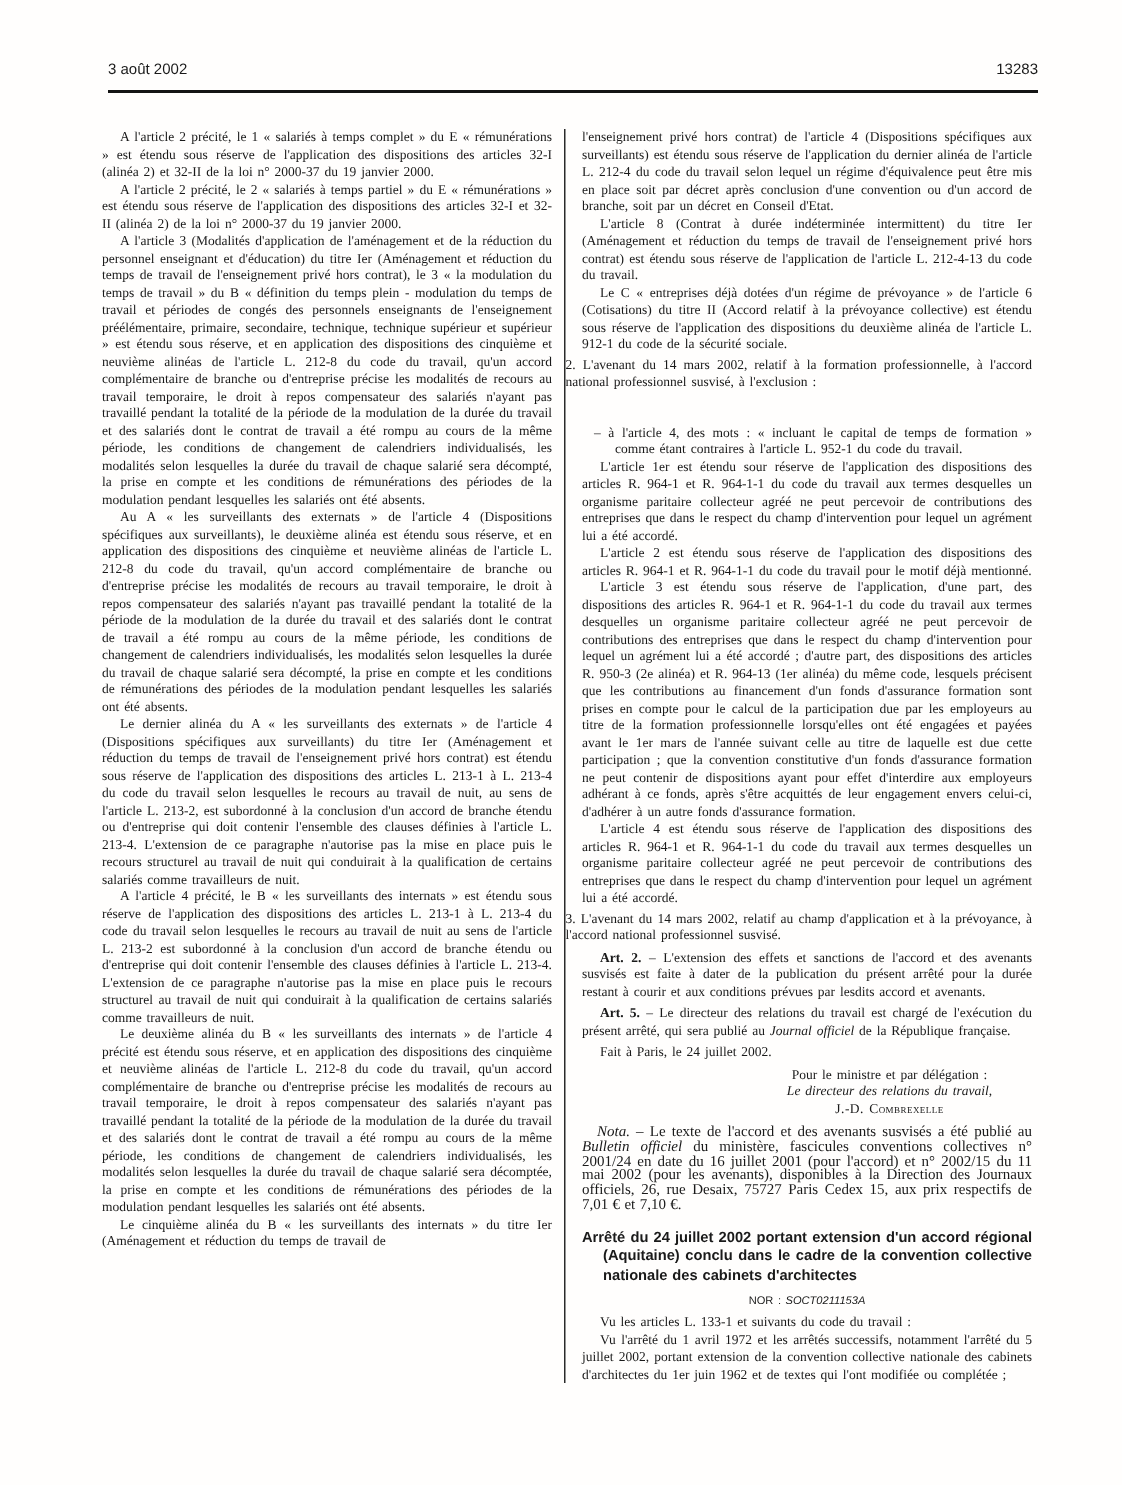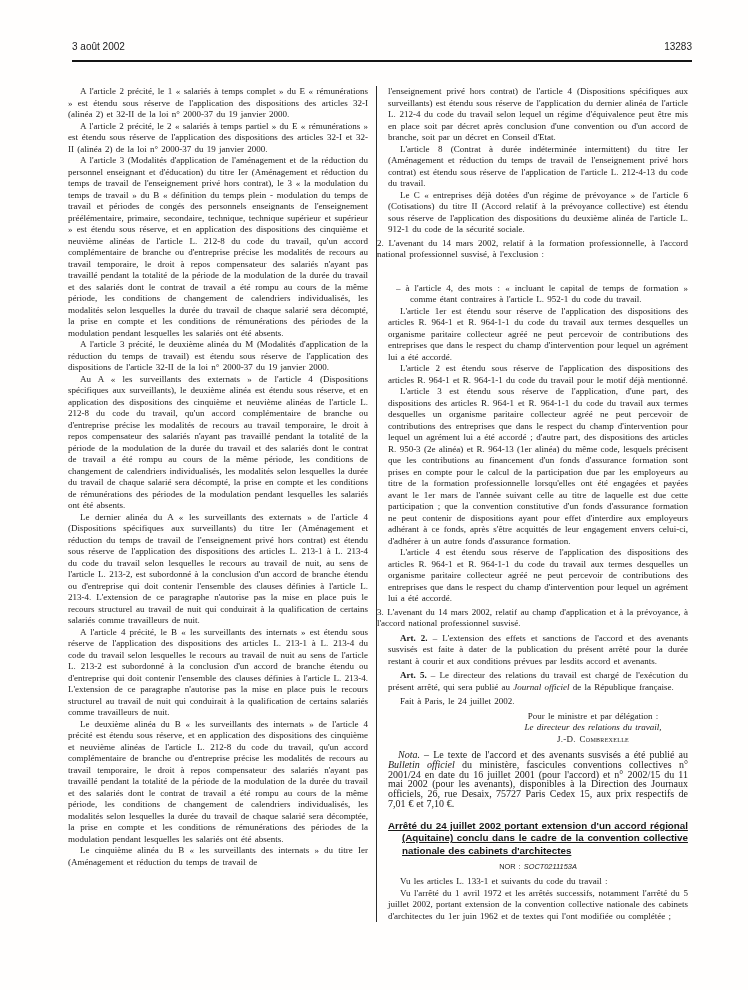--- a/index.html
+++ b/index.html
@@ -23,21 +23,21 @@
   p.art{margin-top:3px;}
   p.fait{margin-top:3px;}
   .b{font-weight:bold;}
   .i{font-style:italic;}
   .sc{font-variant:small-caps;letter-spacing:.3px;}
   .sig{margin-top:3px;padding-left:110px;text-align:center;}
   .sig div{line-height:11.5px;}
   .nota{margin-top:5px;font-size:10px;line-height:9.8px;text-indent:10px;word-spacing:.4px;}
   .heading{margin-top:11px;font-family:"Liberation Sans",sans-serif;font-weight:bold;
            font-size:9.8px;line-height:12.6px;padding-left:14px;text-indent:-14px;
-           text-align:justify;word-spacing:.5px;text-decoration:underline;}
+           text-align:justify;word-spacing:.5px;}
   .nor{margin-top:3px;margin-bottom:4px;text-align:center;text-indent:0;
        font-family:"Liberation Sans",sans-serif;font-size:7.4px;}
   .nor .i{font-weight:400;}
 </style>
 </head>
 <body>
 
 <div class="page">
 
   <div class="header">
@@ -45,21 +45,20 @@
     <span>13283</span>
   </div>
   <div class="header-rule"></div>
 
   <div class="bodywrap">
 
     <div class="col col-left">
       <p>A l'article 2 précité, le 1 « salariés à temps complet » du E « rémunérations » est étendu sous réserve de l'application des dispositions des articles 32-I (alinéa 2) et 32-II de la loi n° 2000-37 du 19 janvier 2000.</p>
       <p>A l'article 2 précité, le 2 « salariés à temps partiel » du E « rémunérations » est étendu sous réserve de l'application des dispositions des articles 32-I et 32-II (alinéa 2) de la loi n° 2000-37 du 19 janvier 2000.</p>
       <p>A l'article 3 (Modalités d'application de l'aménagement et de la réduction du personnel enseignant et d'éducation) du titre Ier (Aménagement et réduction du temps de travail de l'enseignement privé hors contrat), le 3 « la modulation du temps de travail » du B « définition du temps plein - modulation du temps de travail et périodes de congés des personnels enseignants de l'enseignement préélémentaire, primaire, secondaire, technique, technique supérieur et supérieur » est étendu sous réserve, et en application des dispositions des cinquième et neuvième alinéas de l'article L. 212-8 du code du travail, qu'un accord complémentaire de branche ou d'entreprise précise les modalités de recours au travail temporaire, le droit à repos compensateur des salariés n'ayant pas travaillé pendant la totalité de la période de la modulation de la durée du travail et des salariés dont le contrat de travail a été rompu au cours de la même période, les conditions de changement de calendriers individualisés, les modalités selon lesquelles la durée du travail de chaque salarié sera décompté, la prise en compte et les conditions de rémunérations des périodes de la modulation pendant lesquelles les salariés ont été absents.</p>
-      <p>A l'article 3 précité, le deuxième alinéa du M (Modalités d'application de la réduction du temps de travail) est étendu sous réserve de l'application des dispositions de l'article 32-II de la loi n° 2000-37 du 19 janvier 2000.</p>
       <p>Au A « les surveillants des externats » de l'article 4 (Dispositions spécifiques aux surveillants), le deuxième alinéa est étendu sous réserve, et en application des dispositions des cinquième et neuvième alinéas de l'article L. 212-8 du code du travail, qu'un accord complémentaire de branche ou d'entreprise précise les modalités de recours au travail temporaire, le droit à repos compensateur des salariés n'ayant pas travaillé pendant la totalité de la période de la modulation de la durée du travail et des salariés dont le contrat de travail a été rompu au cours de la même période, les conditions de changement de calendriers individualisés, les modalités selon lesquelles la durée du travail de chaque salarié sera décompté, la prise en compte et les conditions de rémunérations des périodes de la modulation pendant lesquelles les salariés ont été absents.</p>
       <p>Le dernier alinéa du A « les surveillants des externats » de l'article 4 (Dispositions spécifiques aux surveillants) du titre Ier (Aménagement et réduction du temps de travail de l'enseignement privé hors contrat) est étendu sous réserve de l'application des dispositions des articles L. 213-1 à L. 213-4 du code du travail selon lesquelles le recours au travail de nuit, au sens de l'article L. 213-2, est subordonné à la conclusion d'un accord de branche étendu ou d'entreprise qui doit contenir l'ensemble des clauses définies à l'article L. 213-4. L'extension de ce paragraphe n'autorise pas la mise en place puis le recours structurel au travail de nuit qui conduirait à la qualification de certains salariés comme travailleurs de nuit.</p>
       <p>A l'article 4 précité, le B « les surveillants des internats » est étendu sous réserve de l'application des dispositions des articles L. 213-1 à L. 213-4 du code du travail selon lesquelles le recours au travail de nuit au sens de l'article L. 213-2 est subordonné à la conclusion d'un accord de branche étendu ou d'entreprise qui doit contenir l'ensemble des clauses définies à l'article L. 213-4. L'extension de ce paragraphe n'autorise pas la mise en place puis le recours structurel au travail de nuit qui conduirait à la qualification de certains salariés comme travailleurs de nuit.</p>
       <p>Le deuxième alinéa du B « les surveillants des internats » de l'article 4 précité est étendu sous réserve, et en application des dispositions des cinquième et neuvième alinéas de l'article L. 212-8 du code du travail, qu'un accord complémentaire de branche ou d'entreprise précise les modalités de recours au travail temporaire, le droit à repos compensateur des salariés n'ayant pas travaillé pendant la totalité de la période de la modulation de la durée du travail et des salariés dont le contrat de travail a été rompu au cours de la même période, les conditions de changement de calendriers individualisés, les modalités selon lesquelles la durée du travail de chaque salarié sera décomptée, la prise en compte et les conditions de rémunérations des périodes de la modulation pendant lesquelles les salariés ont été absents.</p>
       <p>Le cinquième alinéa du B « les surveillants des internats » du titre Ier (Aménagement et réduction du temps de travail de</p>
     </div>
 
     <div class="divider"></div>
 
     <div class="col col-right">

